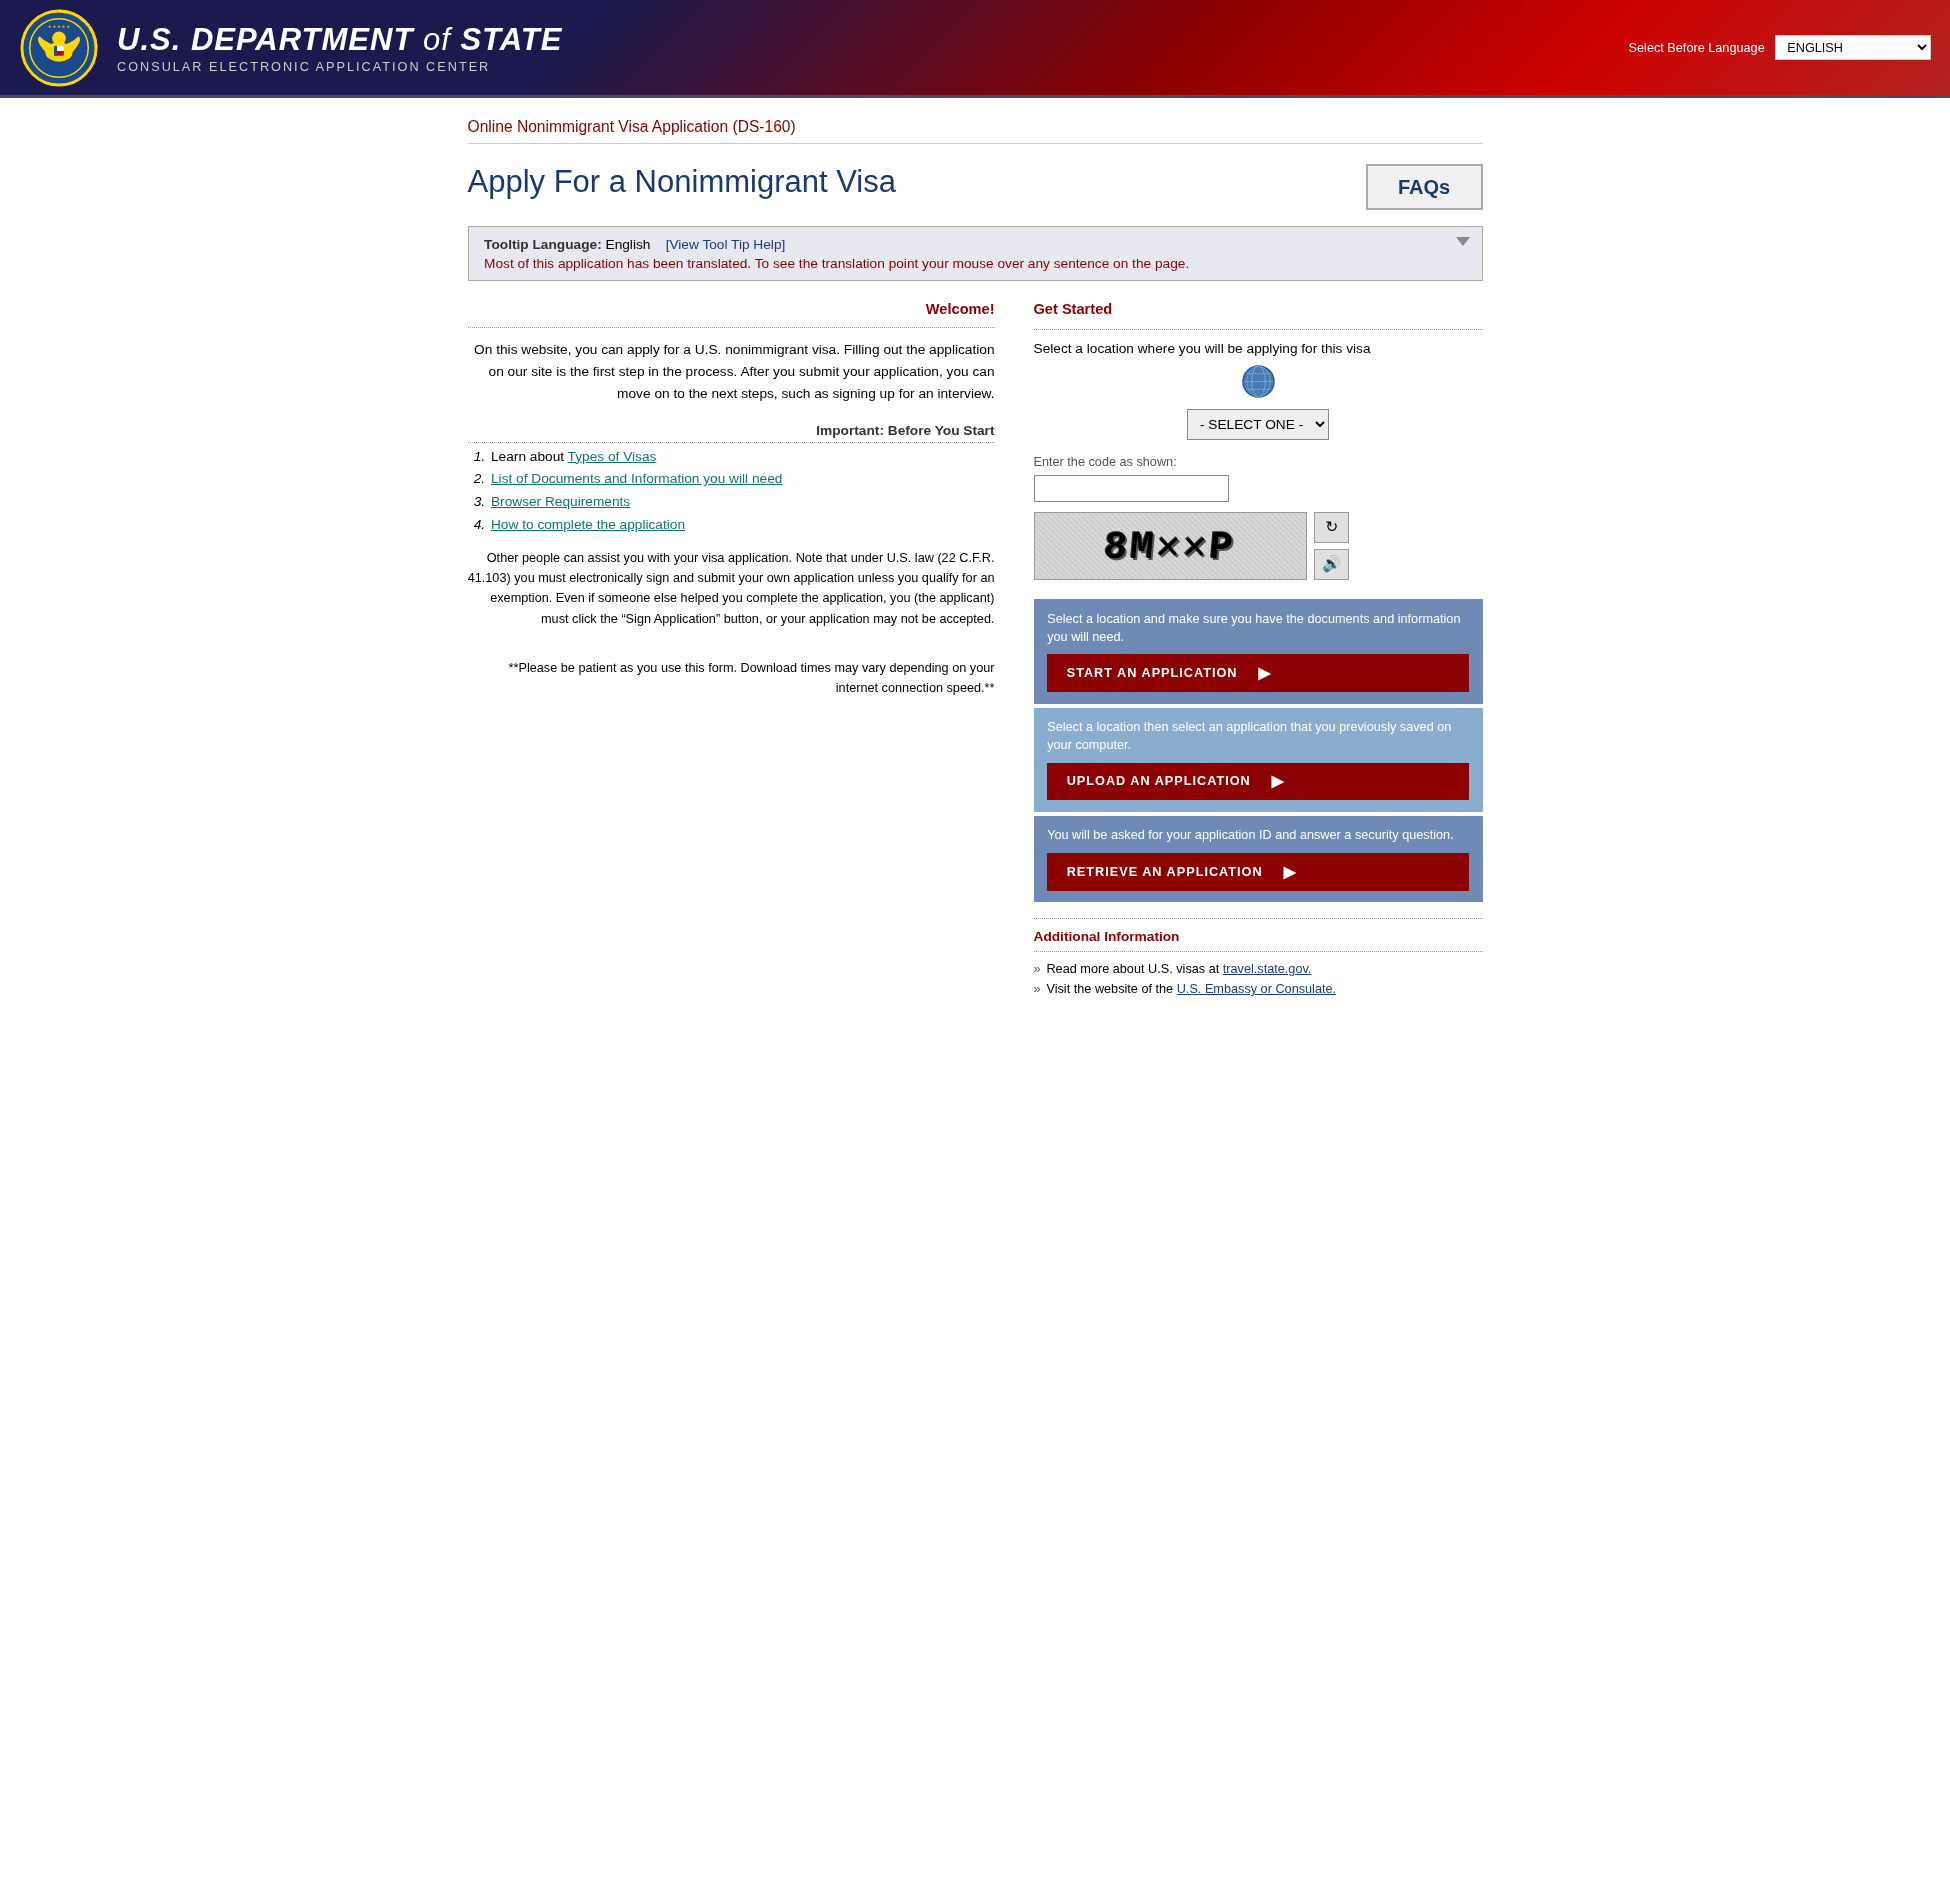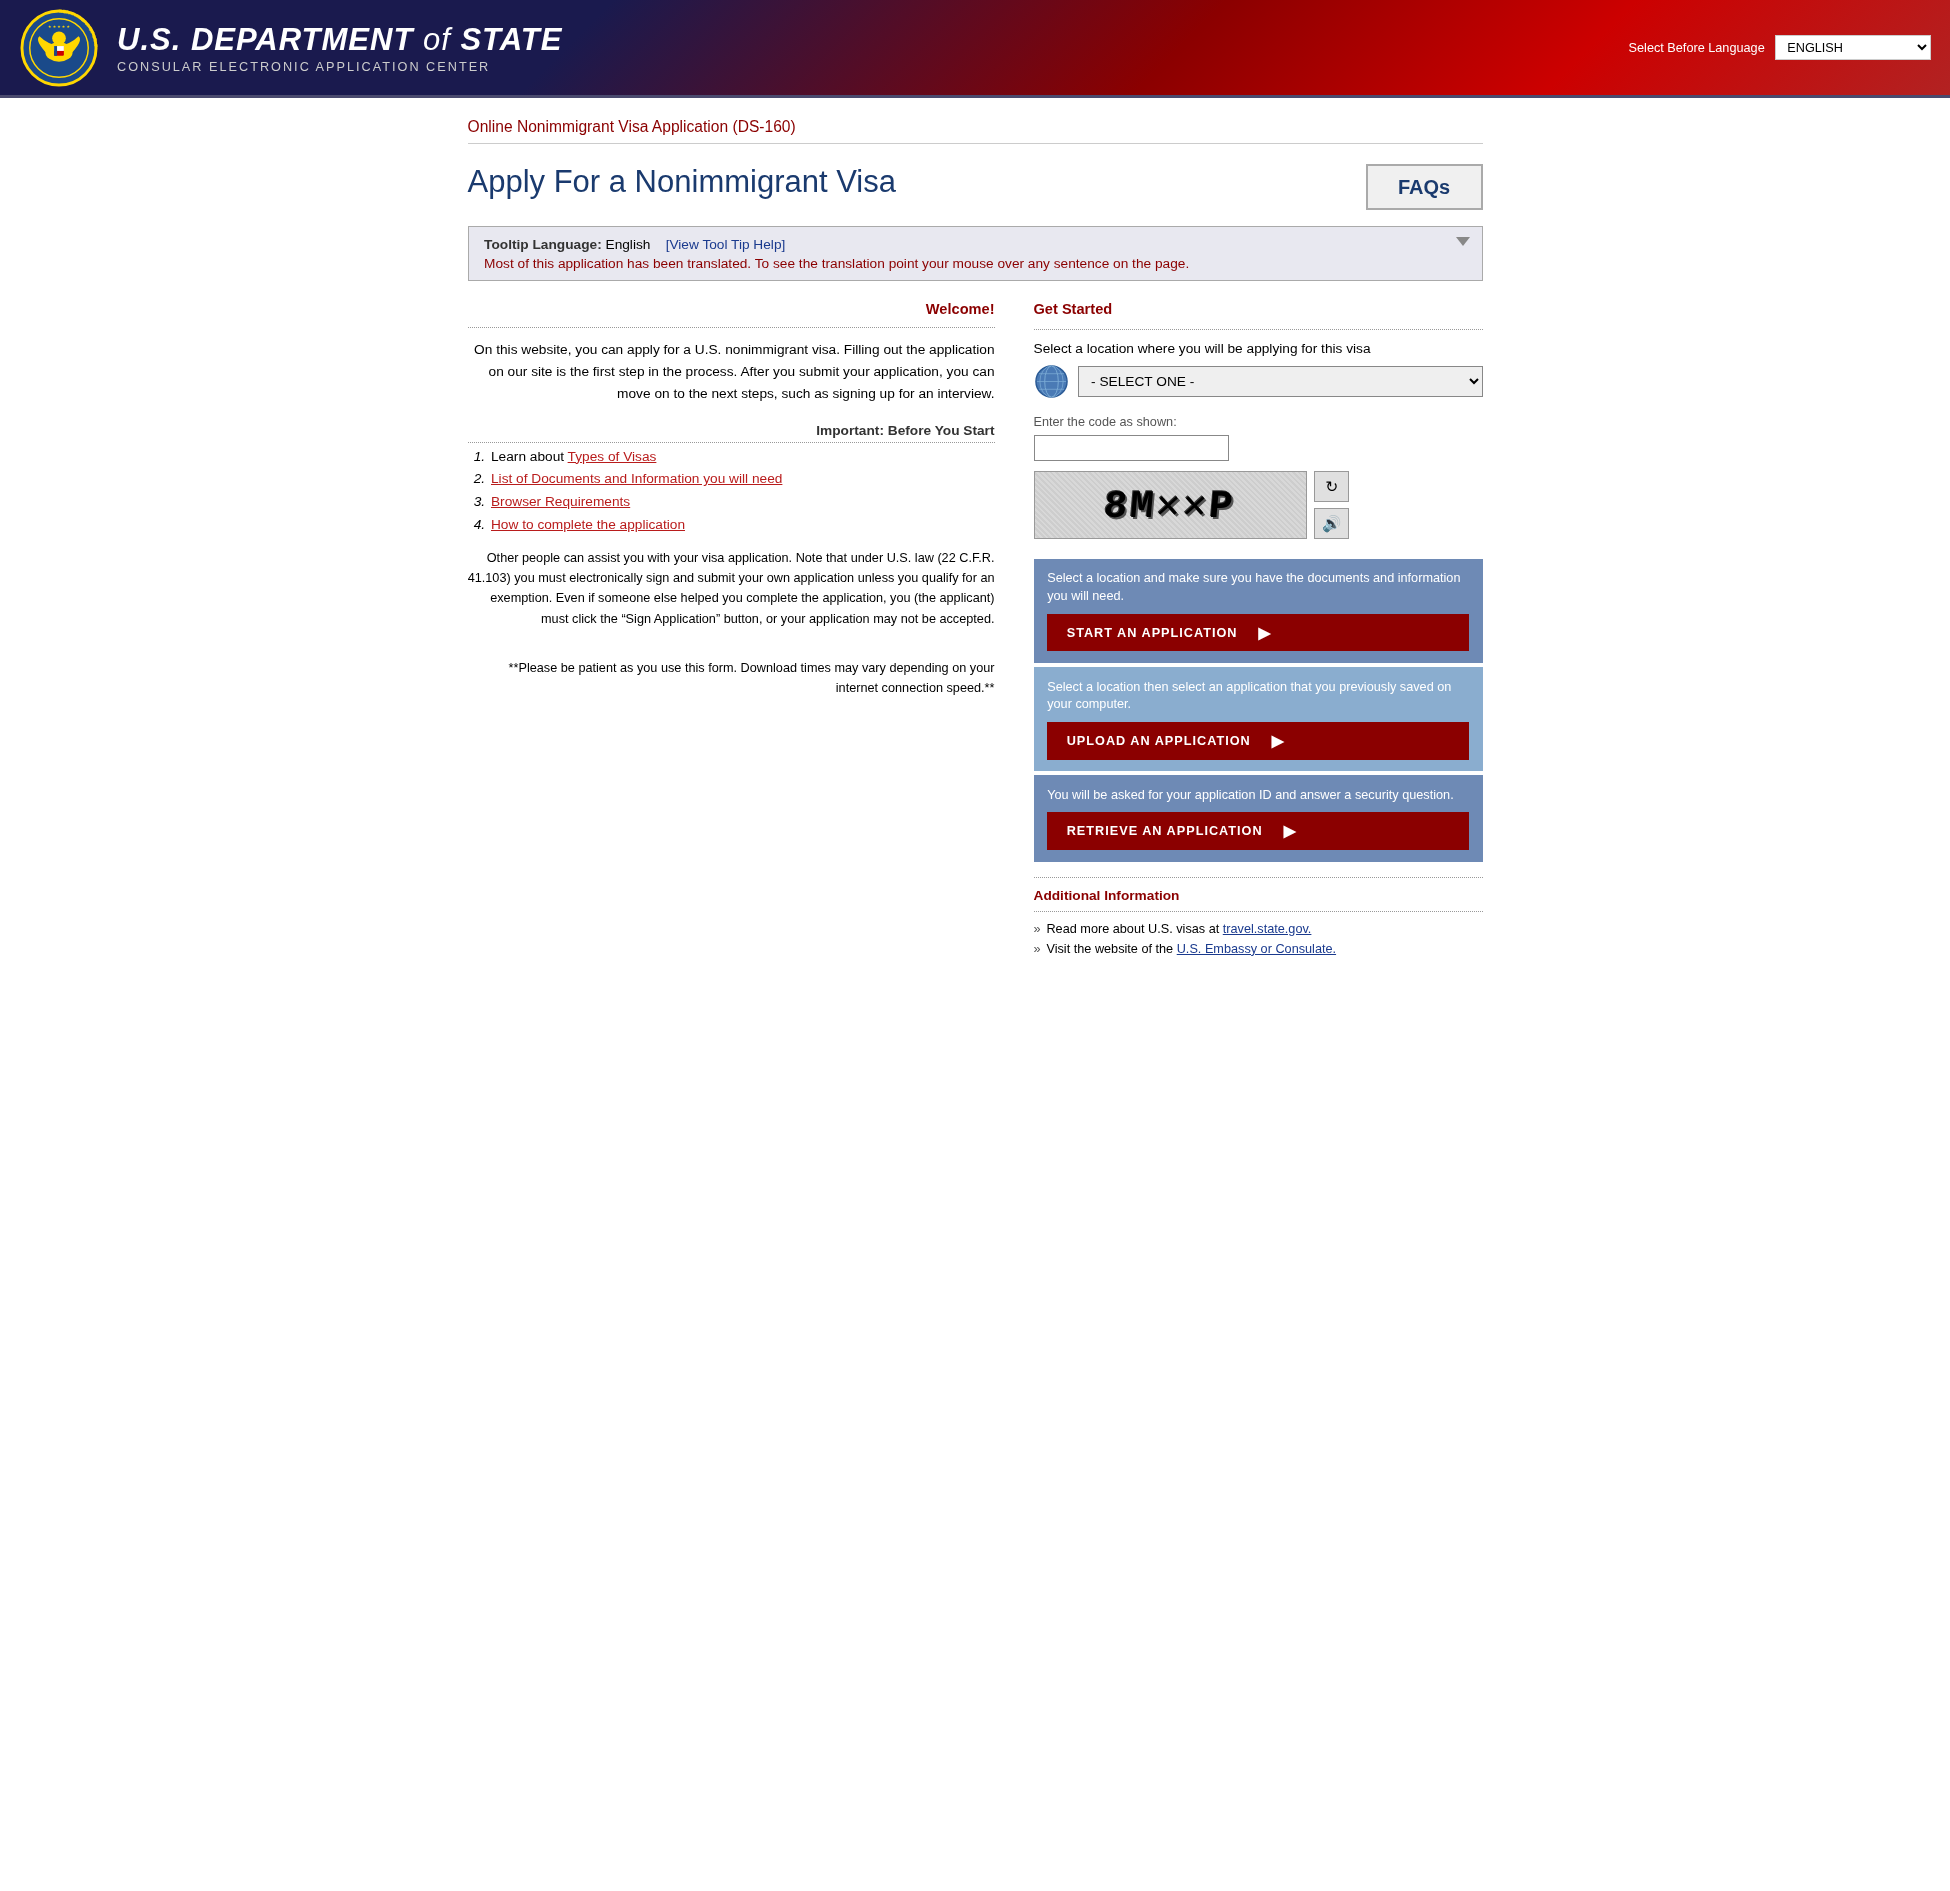--- a/index.html
+++ b/index.html
@@ -179,21 +179,21 @@
       font-size: 13.7px;
       display: flex;
       align-items: flex-start;
       gap: 5.9px;
     }
     .before-start-list li .num {
       font-style: italic;
       min-width: 17.6px;
     }
     .before-start-list li a {
-      color: #b91c1c;
+      color: #0f766e;
     }
 
     .legal-text {
       font-size: 12.7px;
       line-height: 1.6;
       margin-bottom: 13.7px;
     }
 
     
     .get-started-heading {
@@ -206,20 +206,21 @@
     .location-label {
       font-size: 13.7px;
       margin-bottom: 7.8px;
     }
 
     .location-row {
       display: flex;
       align-items: center;
       gap: 9.8px;
       margin-bottom: 15.6px;
+      flex-direction: column;
     }
     .globe-icon {
       width: 35px;
       height: 35px;
       flex-shrink: 0;
     }
     .location-select {
       flex: 1;
       padding: 5.9px 7.8px;
       font-size: 13.7px;

